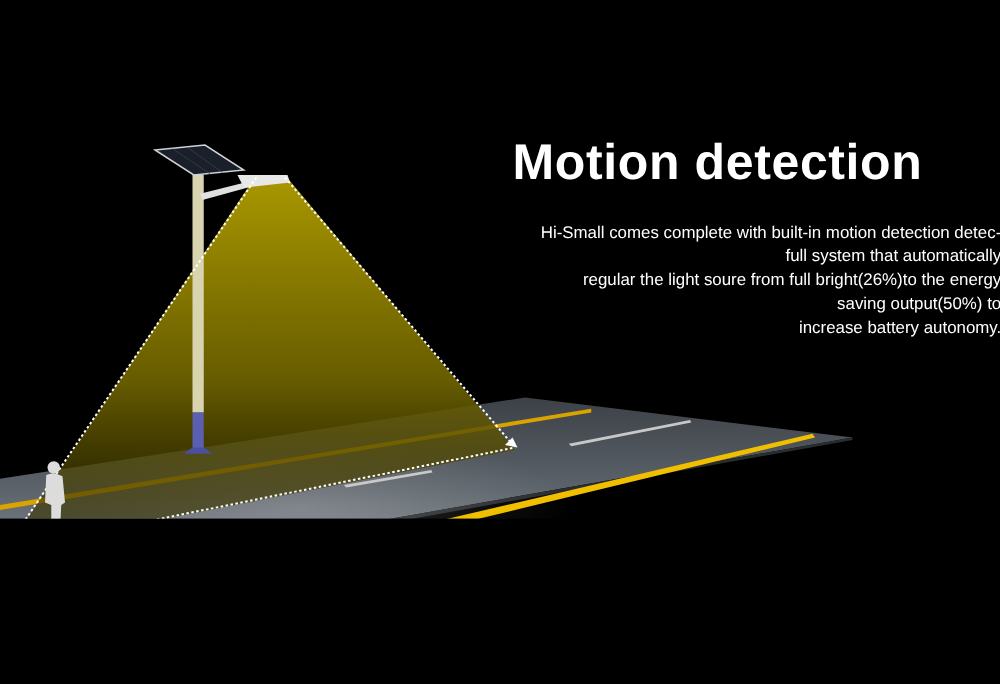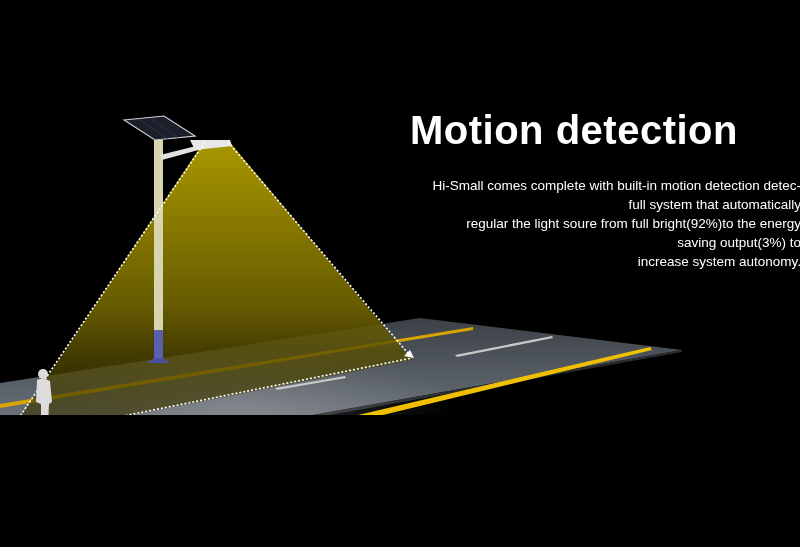--- a/index.html
+++ b/index.html
@@ -68,17 +68,17 @@
       <circle cx="43" cy="374" r="5"></circle>
       <path d="M37,380 Q43,377 50,381 L52,402 L49,404 L48,425 L52,428 L41,428 L41,404 L36,402 Z"></path>
     </g>
   </svg>
 
   <div class="title">Motion detection</div>
 
   <div class="desc">
     <div>Hi-Small comes complete with built-in motion detection detec-</div>
     <div>full system that automatically</div>
-    <div>regular the light soure from full bright(92%)to the energy</div>
-    <div>saving output(3%) to</div>
-    <div>increase system autonomy.</div>
+    <div>regular the light soure from full bright(26%)to the energy</div>
+    <div>saving output(50%) to</div>
+    <div>increase battery autonomy.</div>
   </div>
 </div>
 
 </body></html>

